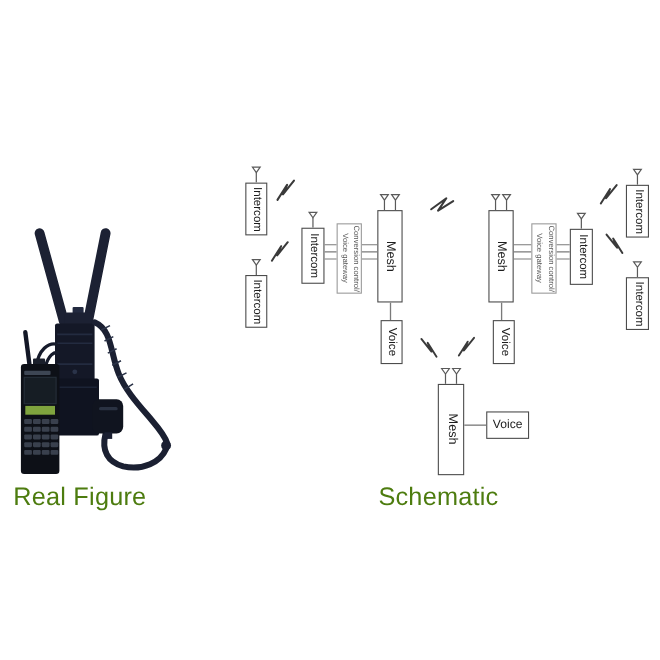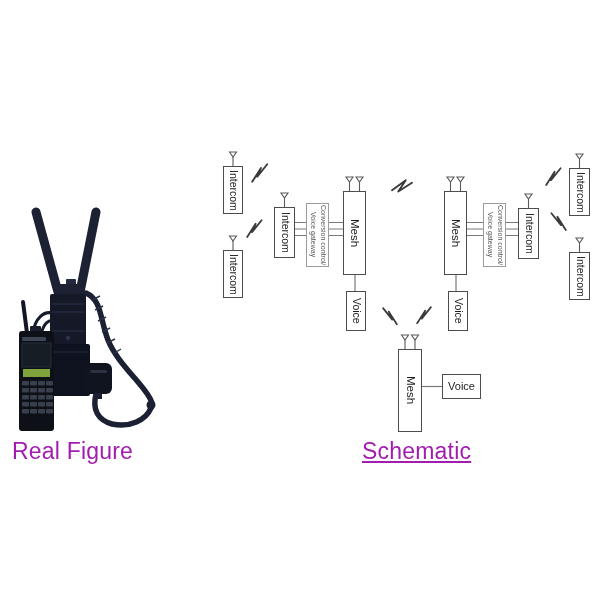--- a/index.html
+++ b/index.html
@@ -1,21 +1,21 @@
 <!DOCTYPE html>
 <html><head>
 <meta charset="utf-8">
 <style>
   html,body{margin:0;padding:0;background:#ffffff;}
   .stage{
     position:relative;width:600px;height:600px;background:#ffffff;overflow:hidden;
     font-family:"Liberation Sans",sans-serif;
   }
   .caption{
-    position:absolute;color:#a21caf;font-size:23px;letter-spacing:0.2px;
+    position:absolute;color:#4d7c0f;font-size:23px;letter-spacing:0.2px;
     font-family:"Liberation Sans",sans-serif;white-space:nowrap;
   }
   .box{
     position:absolute;box-sizing:border-box;background:#ffffff;
     border:1.2px solid #4c4c4c;color:#1d1d1d;overflow:hidden;
     font-family:"Liberation Sans",sans-serif;
   }
   .vtext{writing-mode:vertical-rl;text-align:center;}
   .intercom{font-size:10.5px;line-height:17.5px;}
   .meshv{font-size:11.5px;line-height:20.5px;}
@@ -201,15 +201,15 @@
 
   <div class="box vtext meshv" style="left:444px;top:191px;width:23px;height:84px;">Mesh</div>
   <div class="box vtext voicev" style="left:448px;top:291px;width:20px;height:40px;">Voice</div>
   <div class="box vtext gateway" style="left:483px;top:203px;width:23px;height:64px;">Conversion control/
 Voice gateway</div>
   <div class="box vtext intercom" style="left:518px;top:208px;width:21px;height:51px;">Intercom</div>
   <div class="box vtext intercom" style="left:569px;top:168px;width:21px;height:48px;">Intercom</div>
   <div class="box vtext intercom" style="left:569px;top:252px;width:21px;height:48px;">Intercom</div>
 
   <div class="caption" style="left:12px;top:438px;">Real Figure</div>
-  <div class="caption" style="left:362px;top:438px;text-decoration:underline;">Schematic</div>
+  <div class="caption" style="left:344px;top:438px;">Schematic</div>
 
 </div>
 
 </body></html>

